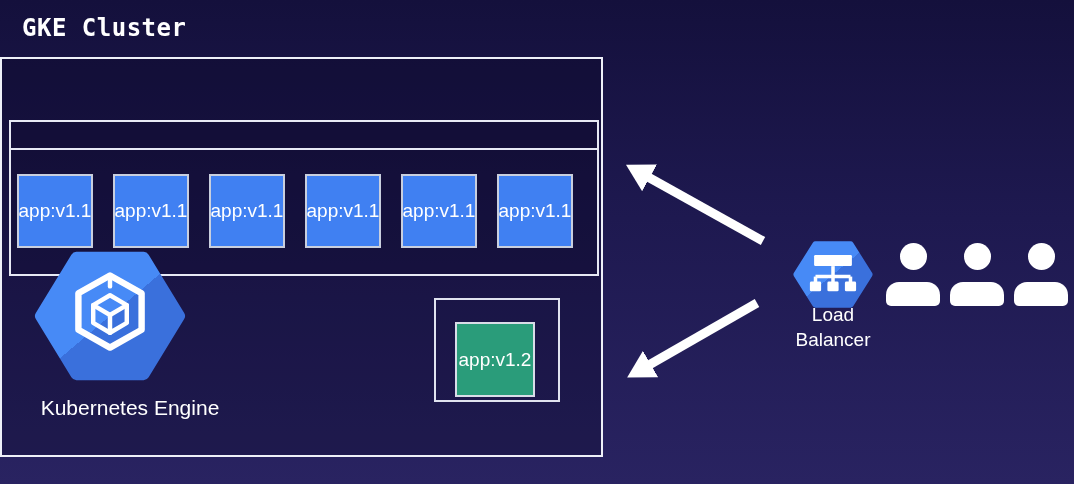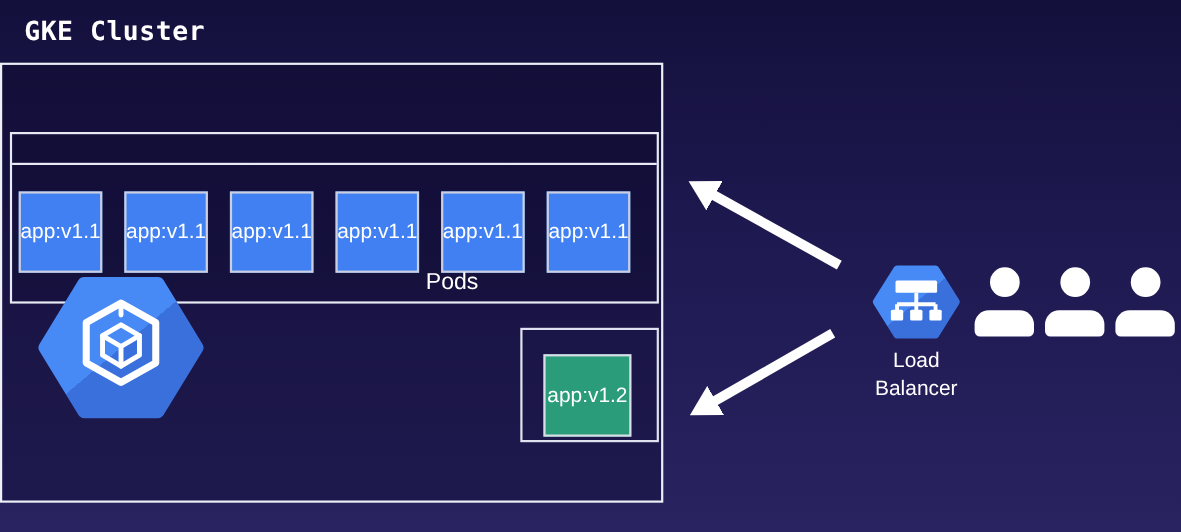--- a/index.html
+++ b/index.html
@@ -31,40 +31,40 @@
   .pods-row{
     position:absolute;left:15px;top:115px;display:flex;gap:20px;
   }
   .pod{
     width:76px;height:74px;box-sizing:border-box;
     background:#4080f2;border:2px solid #c9cfde;
     display:flex;align-items:center;justify-content:center;
     font-size:19px;color:#fff;white-space:nowrap;
   }
   .pod-green-wrap{
-    position:absolute;left:473px;top:298px;width:126px;height:104px;
+    position:absolute;left:434px;top:298px;width:126px;height:104px;
     box-sizing:border-box;border:2px solid #e0e3ef;
   }
   .pod-green{
     position:absolute;left:19px;top:22px;width:80px;height:75px;
     box-sizing:border-box;background:#2a9c7a;border:2px solid #d9dde8;
     display:flex;align-items:center;justify-content:center;
     font-size:19px;color:#fff;white-space:nowrap;
   }
   .pods-label{
     position:absolute;left:361px;top:245px;width:100px;
     text-align:center;font-size:21px;color:#fff;
   }
   
   .ke-label{
     position:absolute;left:30px;top:396px;width:200px;
     text-align:center;font-size:21px;color:#fff;
   }
   .lb-label{
-    position:absolute;left:783px;top:317px;width:100px;
+    position:absolute;left:783px;top:303px;width:100px;
     text-align:center;font-size:19px;line-height:1.3;color:#fff;
   }
   .caption{
     position:absolute;left:722px;top:139px;width:330px;
     text-align:center;font-size:23px;line-height:1.25;color:#fff;
   }
   
   .ke-icon{position:absolute;left:31px;top:242px;width:158px;height:148px;}
   .lb-icon{position:absolute;left:791px;top:237px;width:84px;height:75px;}
   
@@ -98,21 +98,20 @@
     <div class="pods-row">
       <div class="pod">app:v1.1</div>
       <div class="pod">app:v1.1</div>
       <div class="pod">app:v1.1</div>
       <div class="pod">app:v1.1</div>
       <div class="pod">app:v1.1</div>
       <div class="pod">app:v1.1</div>
     </div>
   </div>
 
-  <div class="pods-label">Pods</div>
 
   <div class="pod-green-wrap">
     <div class="pod-green">app:v1.2</div>
   </div>
 
   <svg class="ke-icon" viewBox="0 0 160 140">
     <defs>
       <linearGradient id="keg" x1="0" y1="0" x2="1" y2="1">
         <stop offset="0.5" stop-color="#478af6"></stop>
         <stop offset="0.5" stop-color="#3a70dc"></stop>
@@ -120,20 +119,21 @@
     </defs>
     <path d="M10,70 L46,11 L114,11 L150,70 L114,129 L46,129 Z" fill="url(#keg)" stroke="url(#keg)" stroke-width="12" stroke-linejoin="round"></path>
     <g fill="none" stroke="#ffffff" stroke-linejoin="round" stroke-linecap="round">
       <path d="M80,29 L112,47 L112,84 L80,102 L48,84 L48,47 Z" stroke-width="6.5"></path>
       <path d="M80,49 L97,59 L80,69 L63,59 Z" stroke-width="4.5"></path>
       <path d="M97,59 L97,77 L80,87 L80,69" stroke-width="4.5"></path>
       <path d="M63,59 L63,77 L80,87" stroke-width="4.5"></path>
       <path d="M80,29 L80,40" stroke-width="4.5"></path>
     </g>
   </svg>
+  <div class="ke-label">Kubernetes Engine</div>
 
 
   <svg class="lb-icon" viewBox="0 0 120 104">
     <defs>
       <linearGradient id="lbg" x1="0" y1="0" x2="1" y2="1">
         <stop offset="0.5" stop-color="#478af6"></stop>
         <stop offset="0.5" stop-color="#3a70dc"></stop>
       </linearGradient>
     </defs>
     <path d="M8,52 L35,9 L85,9 L112,52 L85,95 L35,95 Z" fill="url(#lbg)" stroke="url(#lbg)" stroke-width="9" stroke-linejoin="round"></path>

